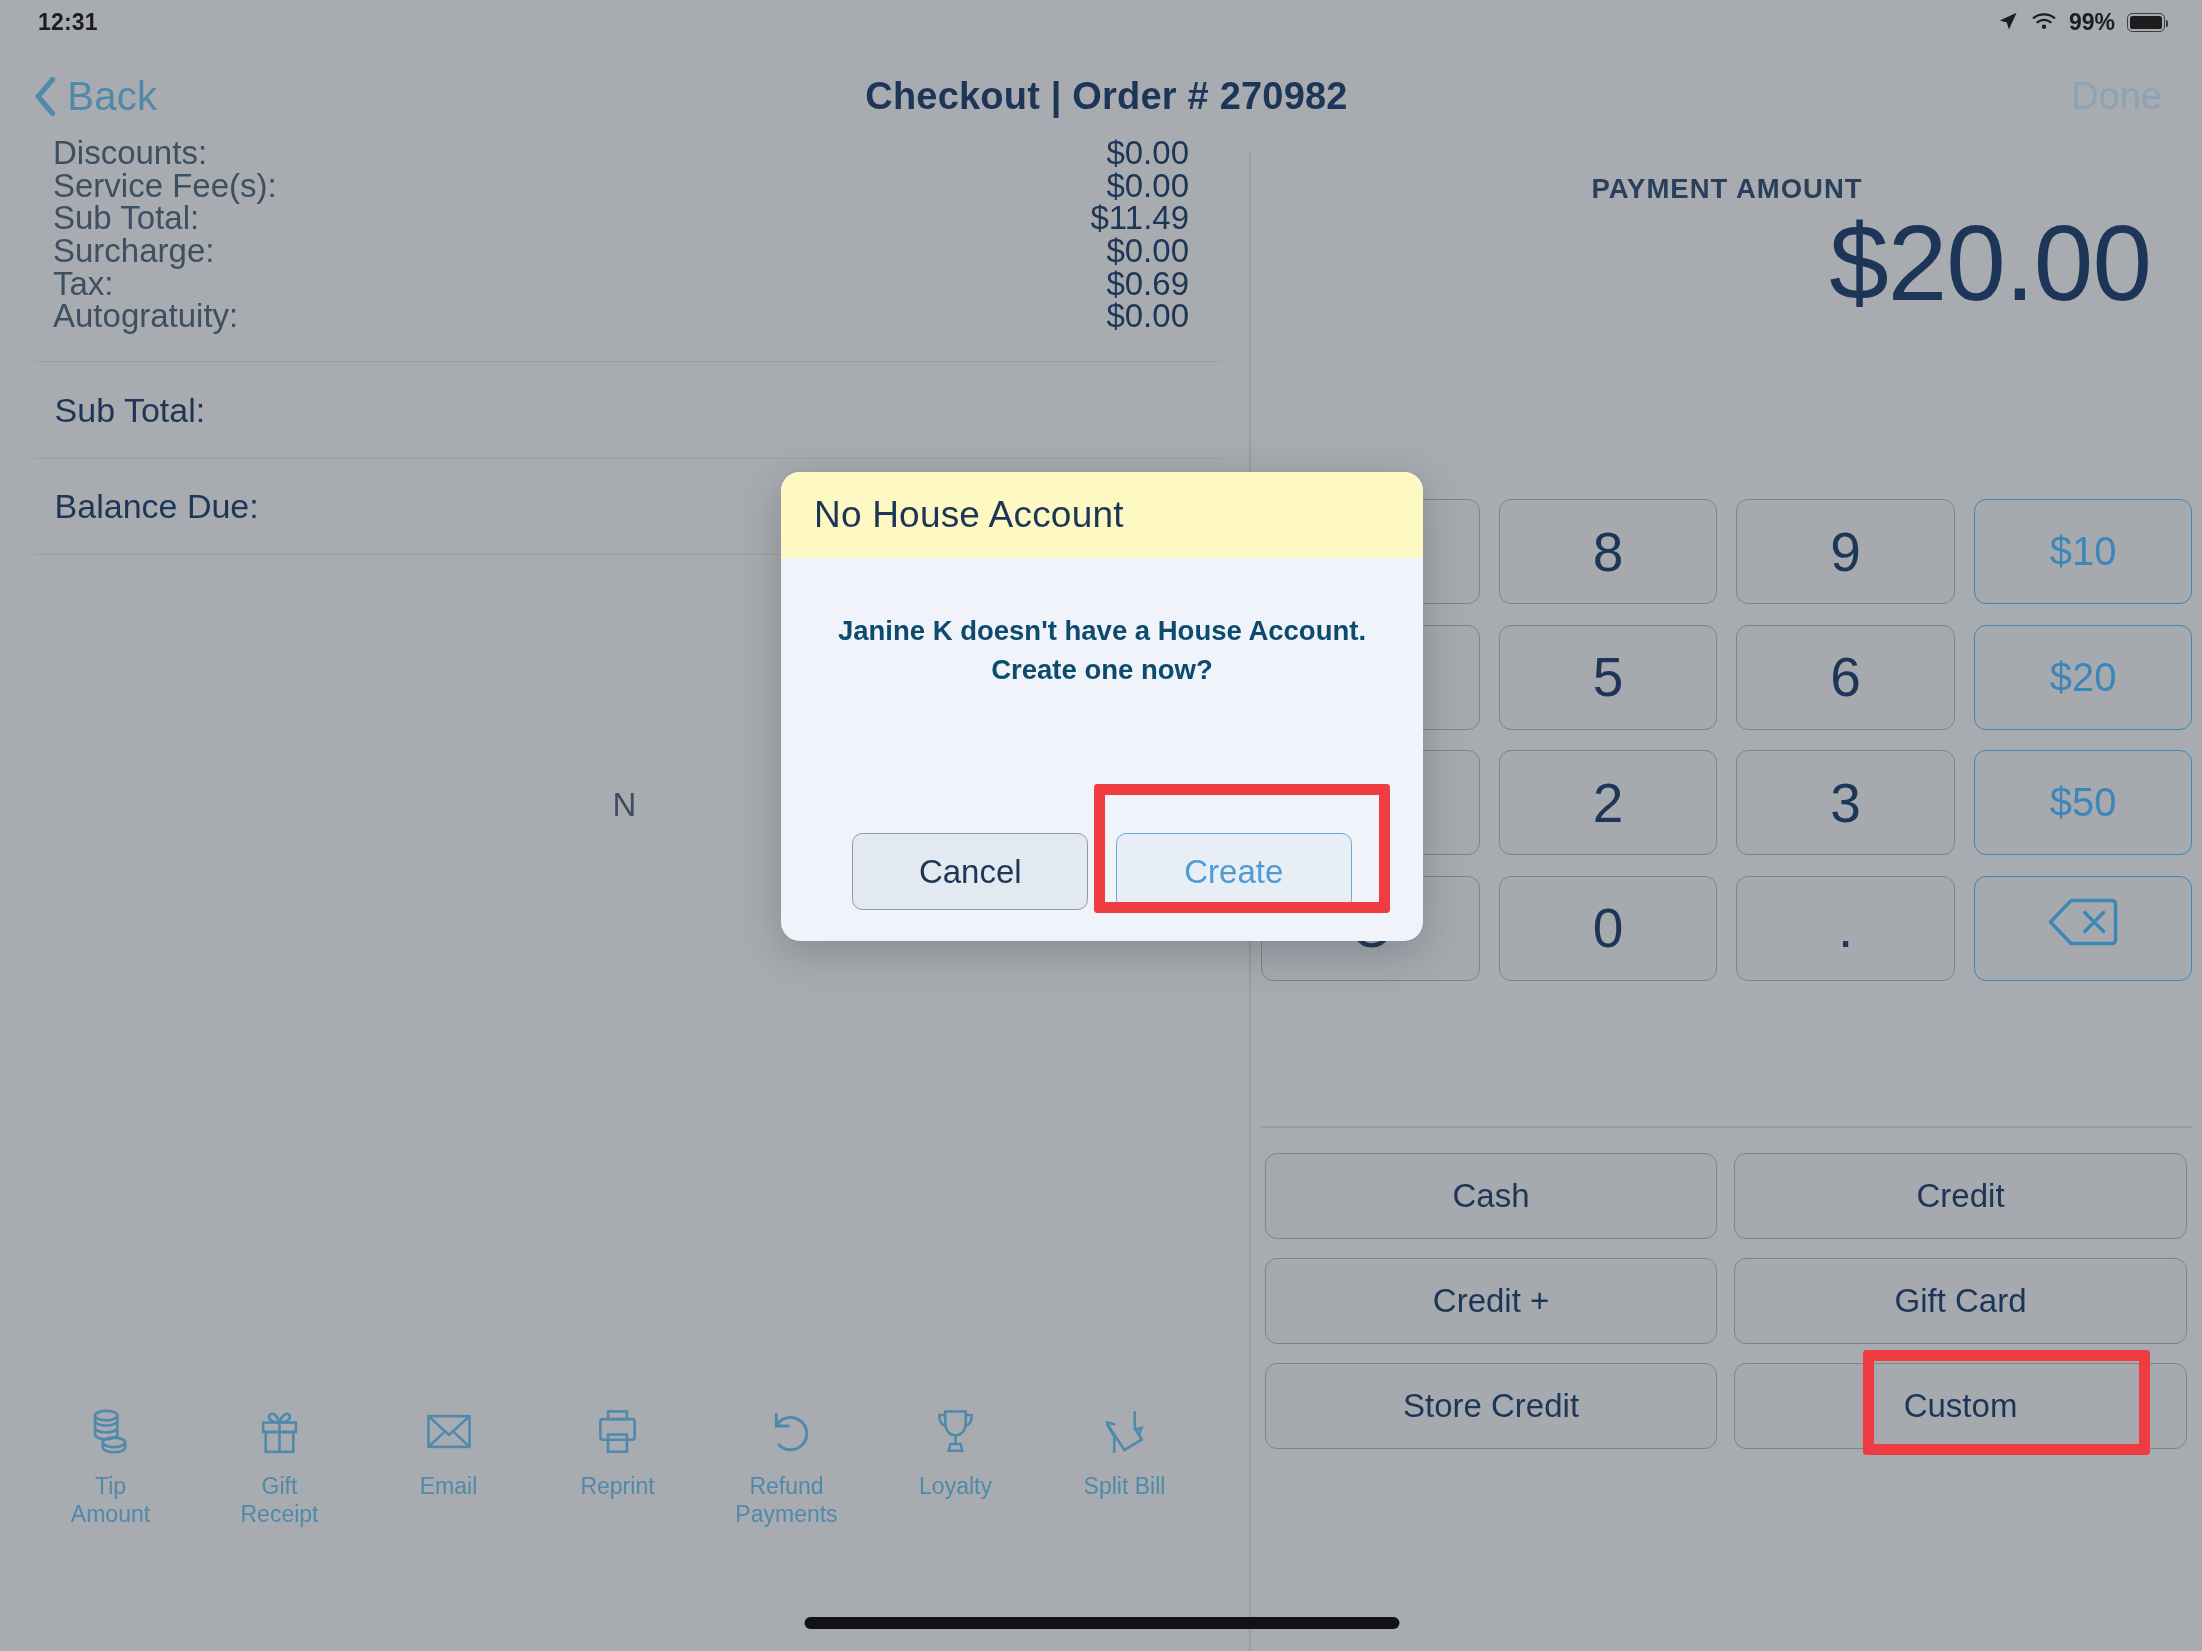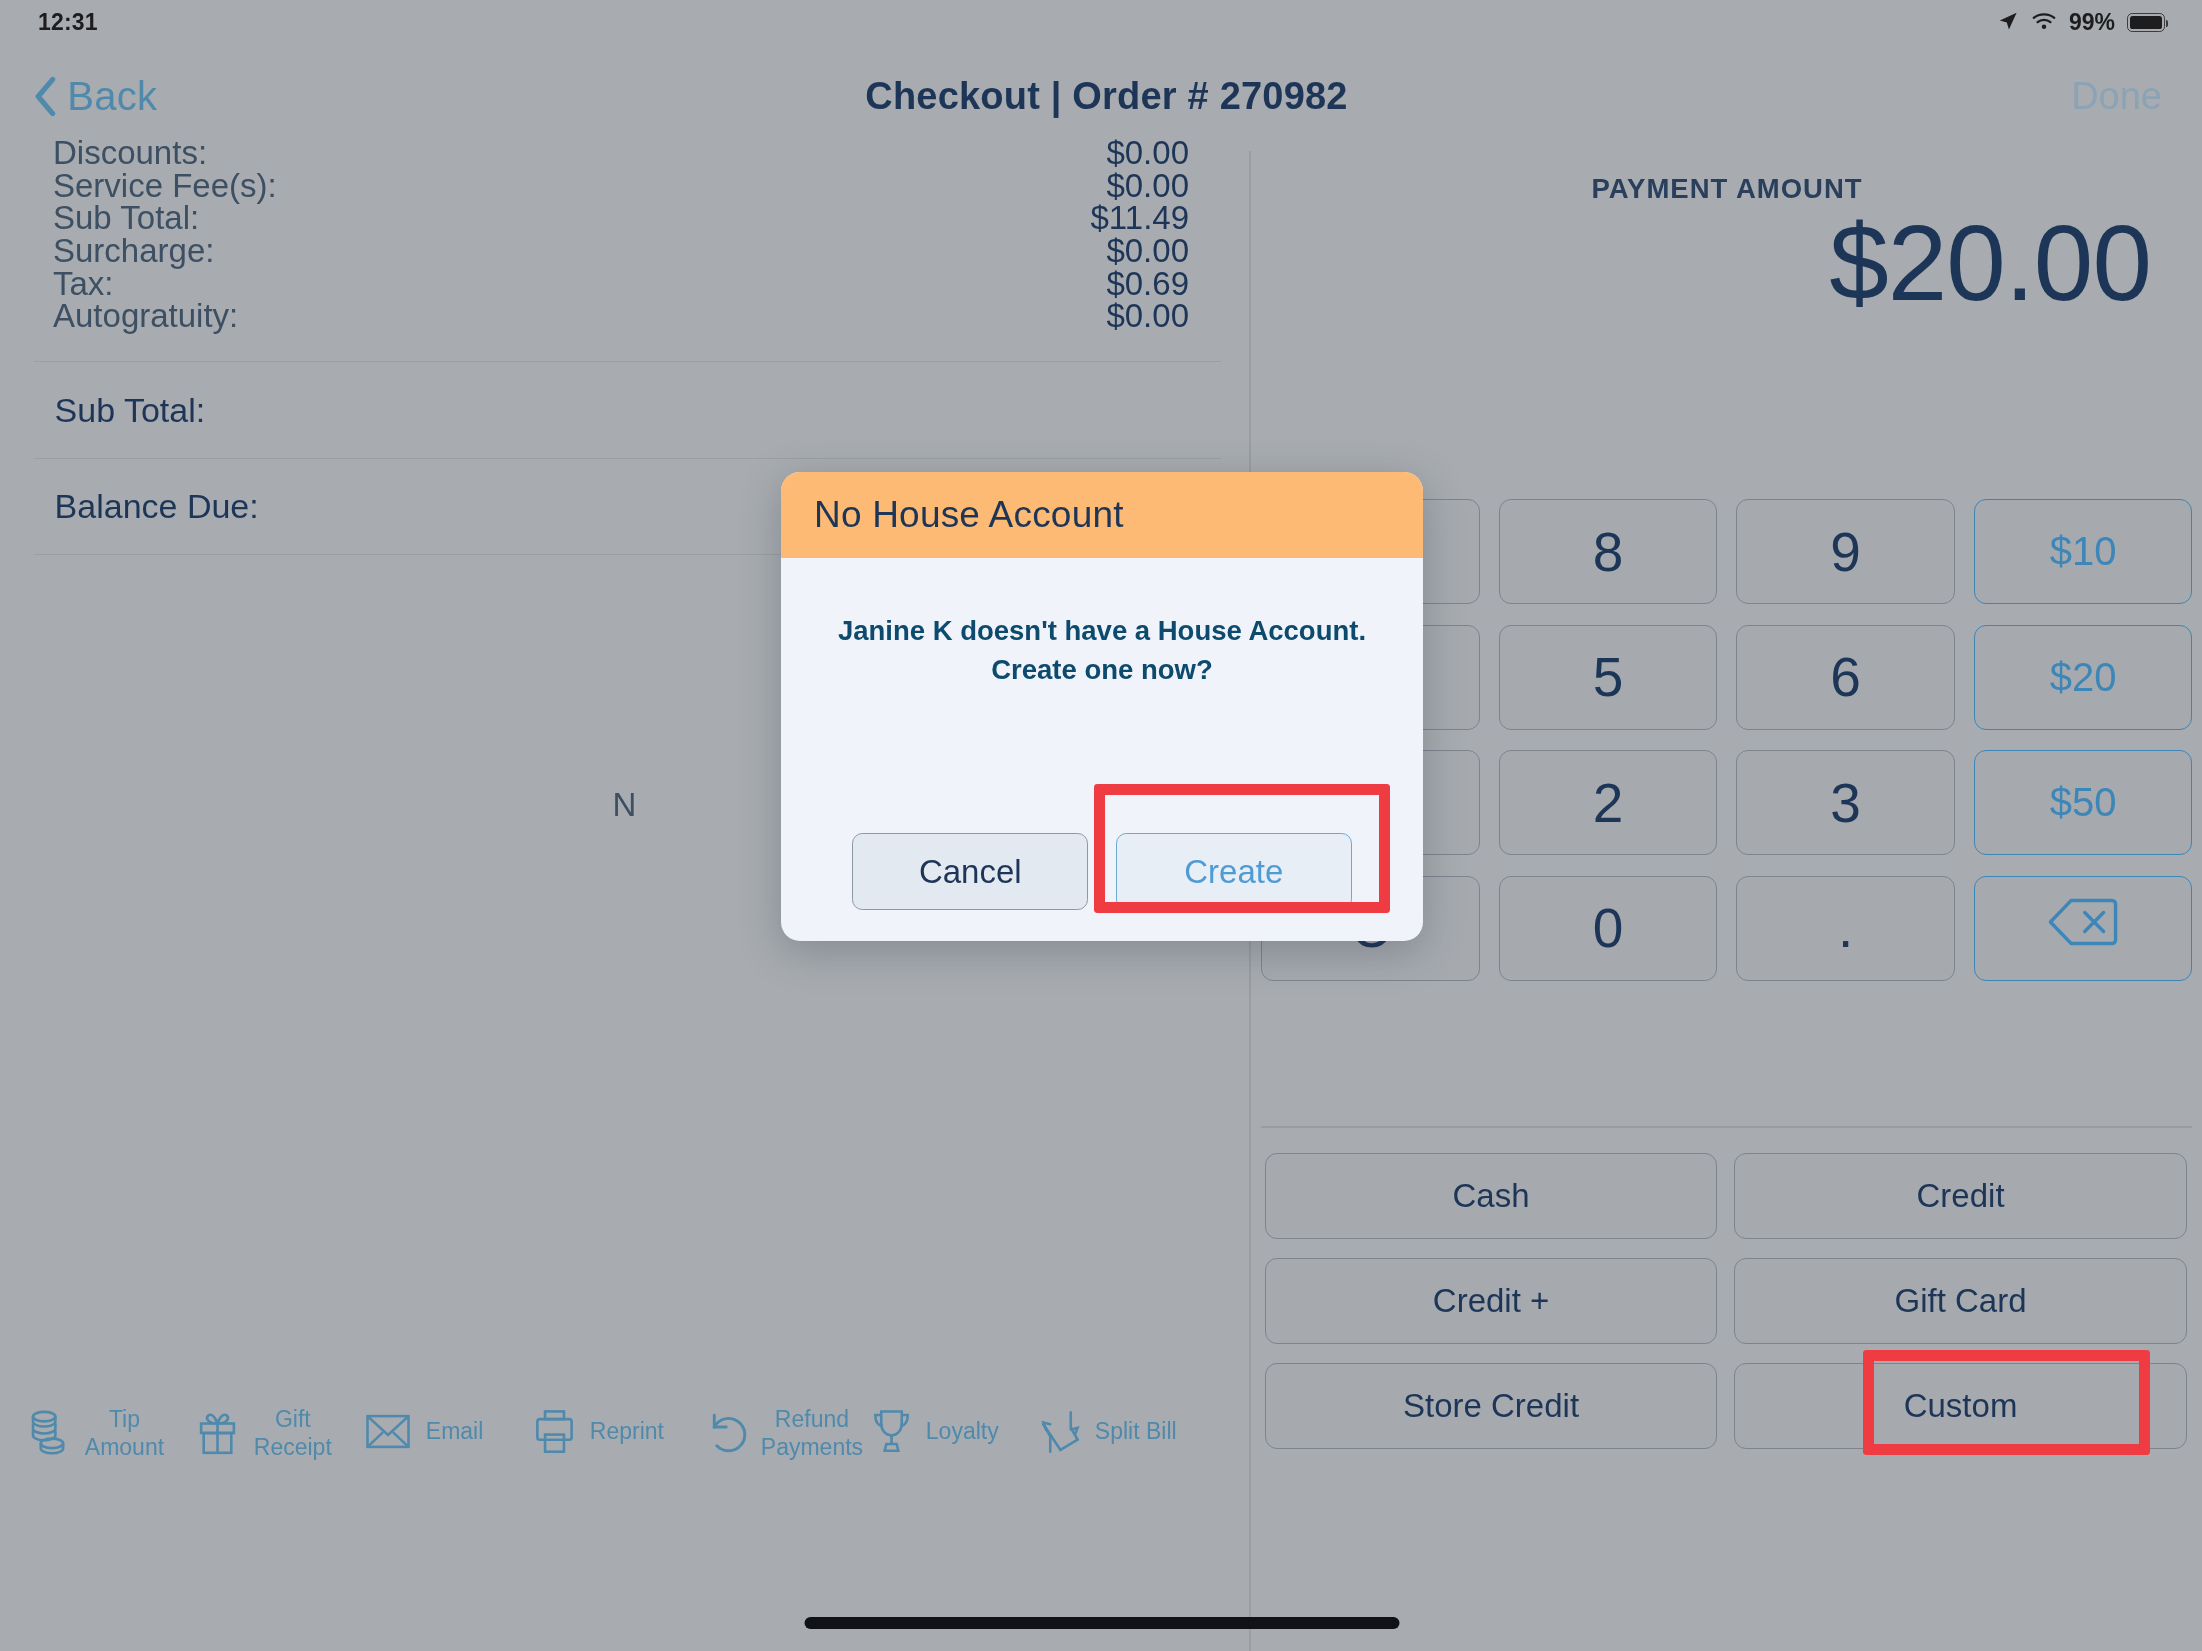--- a/index.html
+++ b/index.html
@@ -79,21 +79,21 @@
     position:absolute; left:0; width:1249px; text-align:center;
     top: 792px; font-size: 33px; color:#3d4f63;
   }
 
   
   .toolbar {
     position:absolute; left:0; bottom:83px; width:1249px; height:163px;
     display:flex; align-items:flex-start; padding-left: 26px;
   }
   .tool {
-    width: 169px; display:flex; flex-direction:row; align-items:center; gap:13.8px;
+    width: 169px; display:flex; flex-direction:column; align-items:center; gap:13.8px;
     color:#4f89ac;
   }
   .tool .glyph { height: 53px; display:flex; align-items:center; justify-content:center; }
   .tool .tlabel { font-size: 23px; line-height: 1.22; text-align:center; color:#4f89ac; }
 
   
   .right { position:absolute; left:1251px; top:151px; width:952px; height:1500px; }
   .pay-label {
     position:absolute; top:22.4px; left:0; width:952px; text-align:center;
     font-size: 27.5px; font-weight: 600; letter-spacing: 1px; color:#2a3f5c;
@@ -136,21 +136,21 @@
     pointer-events:none;
   }
   #hl-credit-plus { left: 1863px; top: 1350px; width: 287px; height: 105px; }
   #hl-create      { left: 1094px; top: 784px;  width: 296px; height: 129px; }
   .dialog {
     position:absolute; left: 781px; top: 472px; width: 642px; height: 469px;
     border-radius: 19px; overflow:hidden;
     background:#f0f3fa; box-shadow: 0 10.3px 41px rgba(40,50,65,.28);
   }
   .dlg-head {
-    height: 86px; background:#fdba74; display:flex; align-items:center;
+    height: 86px; background:#fef9c3; display:flex; align-items:center;
     padding-left: 33px;
     font-size: 37px; color:#1d3557; letter-spacing:0.2px;
   }
   .dlg-body {
     padding: 53px 34px 0 34px; text-align:center;
     font-size: 27.5px; font-weight:700; color:#0c4a6e; line-height: 1.42;
   }
   .dlg-actions {
     position:absolute; bottom: 31px; left: 0; width: 642px;
     display:flex; justify-content:center; gap: 27.5px;

